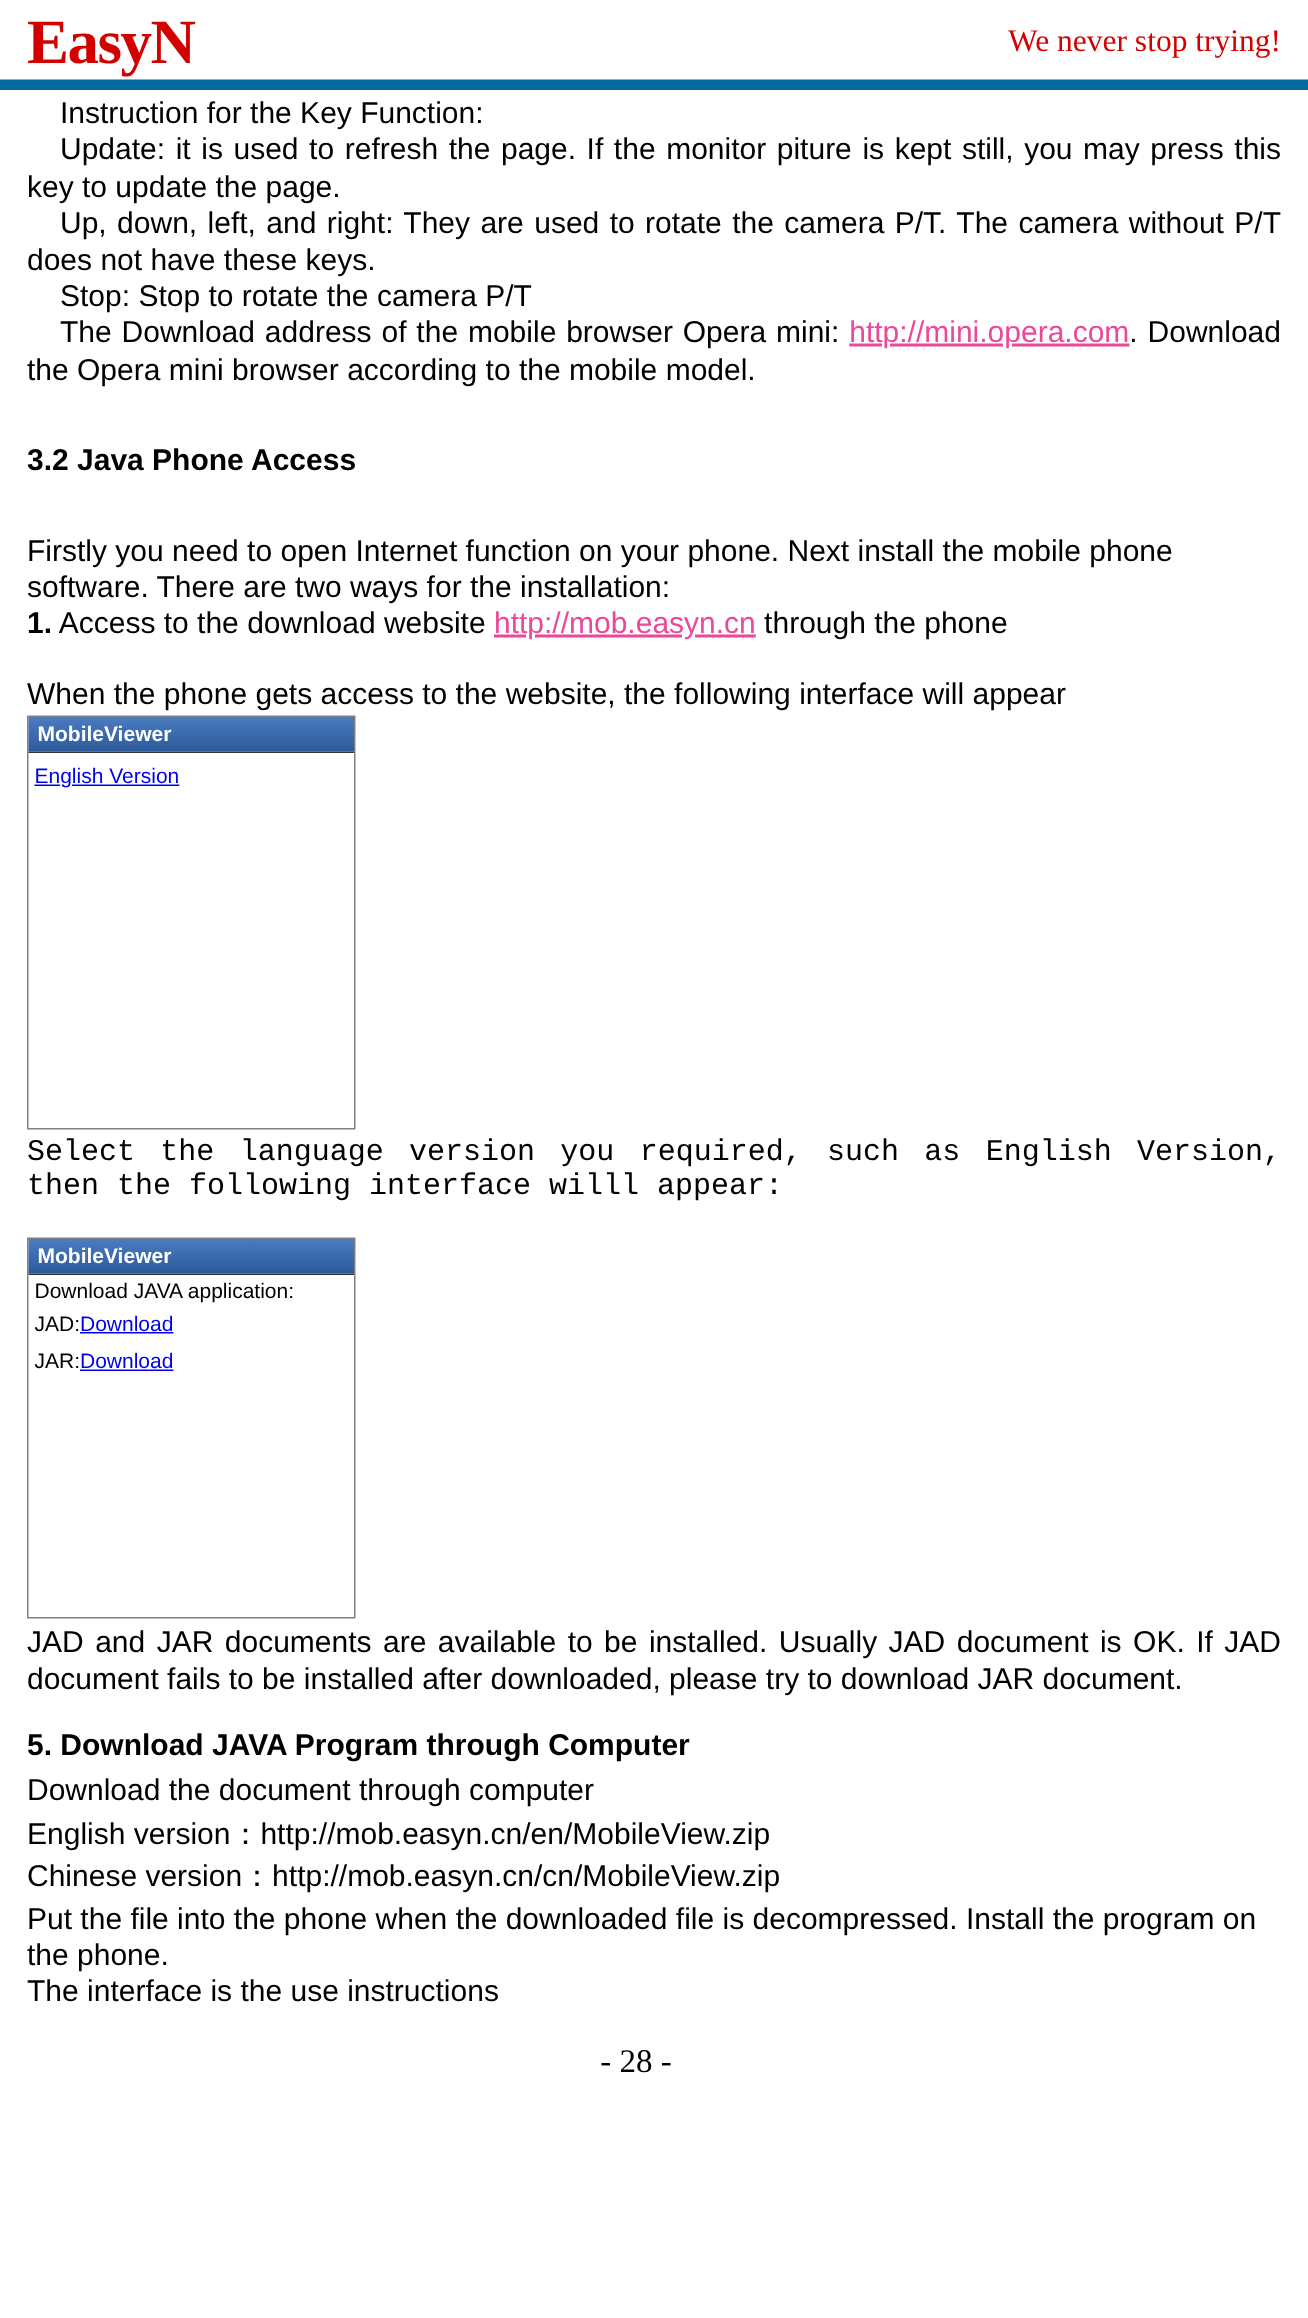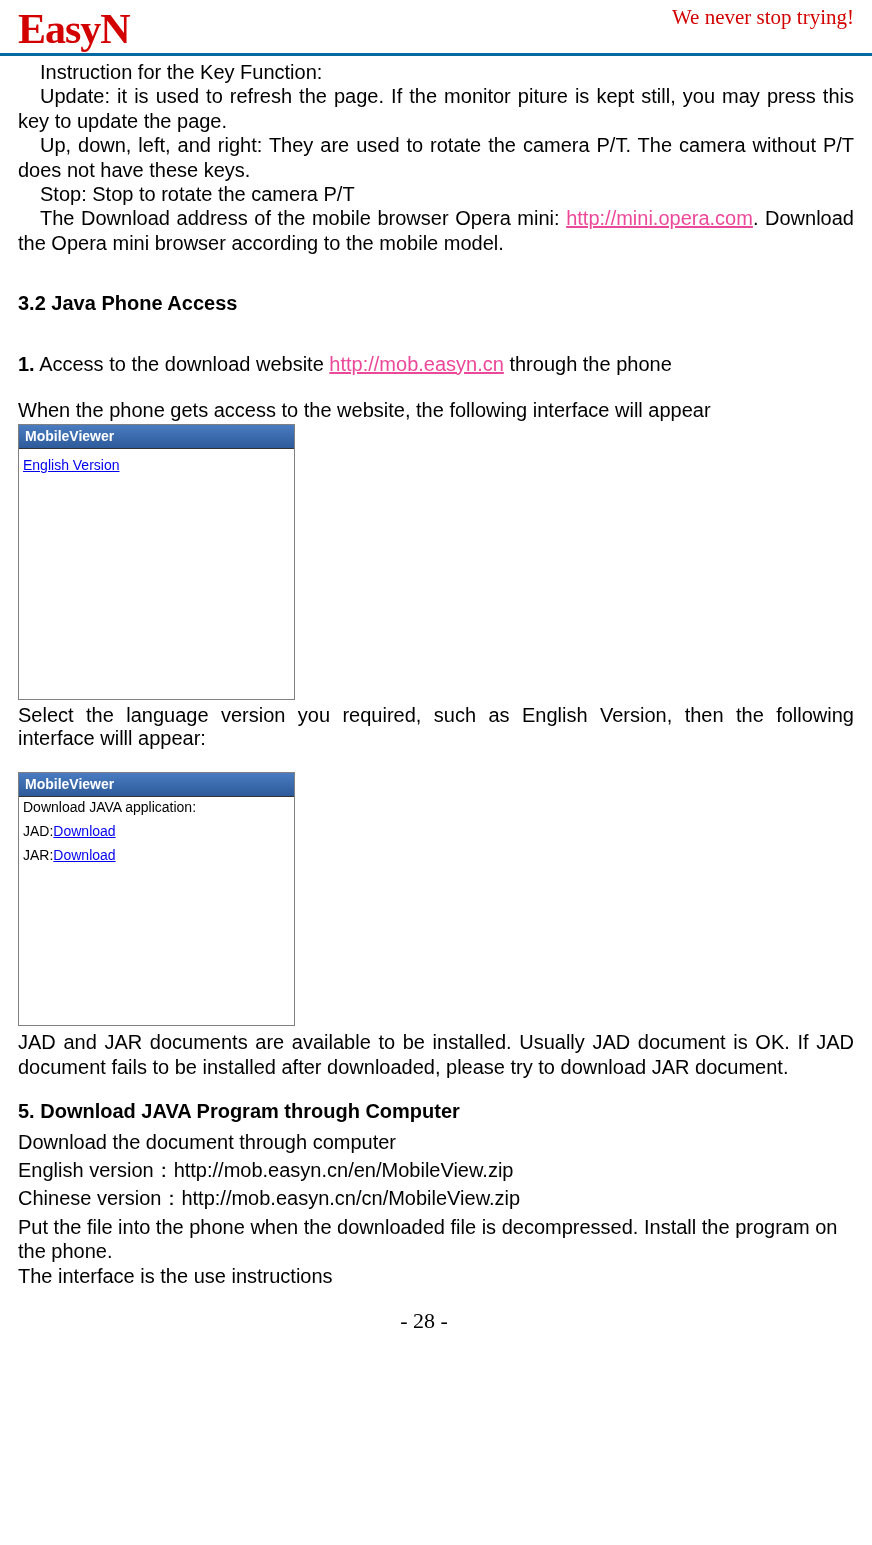--- a/index.html
+++ b/index.html
@@ -10,23 +10,23 @@
     body {
       font-family: Arial, sans-serif;
       width: 872px;
       background: white;
       color: black;
       padding: 0;
     }
     .header {
       display: flex;
       justify-content: space-between;
-      align-items: flex-start;
+      align-items: center;
       padding: 5px 18px 0 18px;
-      border-bottom: 3px solid #0369a1;
+      border-bottom: 7px solid #0369a1;
     }
     .logo {
       font-family: "Times New Roman", serif;
       font-size: 42px;
       font-weight: bold;
       color: #d30000;
       letter-spacing: -1px;
     }
     .tagline {
       font-family: "Times New Roman", serif;
@@ -53,21 +53,21 @@
       font-size: 20px;
       font-weight: bold;
       margin-top: 36px;
       margin-bottom: 36px;
     }
     .bold {
       font-weight: bold;
     }
     .screenshot-box {
       border: 1px solid #808080;
-      width: 277px;
+      width: 219px;
       margin-top: 2px;
       margin-bottom: 4px;
       background: white;
     }
     .titlebar {
       background: linear-gradient(to bottom, #4a7cc1, #2d5a9a);
       color: white;
       font-weight: bold;
       font-size: 14px;
       padding: 3px 6px;
@@ -84,21 +84,21 @@
     .link-blue {
       color: #0000ee;
       text-decoration: underline;
       font-size: 14px;
     }
     .label-black {
       color: black;
       font-size: 14px;
     }
     .serif-text {
-      font-family: Liberation Sans, sans-serif;
+      font-family: Liberation Mono, monospace;
       font-size: 20px;
       line-height: 1.15;
     }
     .subsection-heading {
       font-size: 20px;
       font-weight: bold;
       margin-top: 20px;
       margin-bottom: 6px;
     }
     .footer {
@@ -125,20 +125,21 @@
 <div class="content">
 
   <p class="indent">Instruction for the Key Function:</p>
   <p class="justified"><span style="display:inline-block;width:22px;"></span><span>Update: it is used to refresh the page. If the monitor piture is kept still, you may press this key to update the page.</span></p>
   <p class="justified"><span style="display:inline-block;width:22px;"></span><span>Up, down, left, and right: They are used to rotate the camera P/T. The camera without P/T does not have these keys.</span></p>
   <p class="indent">Stop: Stop to rotate the camera P/T</p>
   <p class="justified"><span style="display:inline-block;width:22px;"></span><span>The Download address of the mobile browser Opera mini: </span><span class="underline">http://mini.opera.com</span><span>. Download the Opera mini browser according to the mobile model.</span></p>
 
   <h2 class="section-heading">3.2 Java Phone Access</h2>
 
+  <p>Firstly you need to open Internet function on your phone. Next install the mobile phone software. There are two ways for the installation:</p>
   <p><span class="bold">1.</span><span> Access to the download website </span><span class="underline">http://mob.easyn.cn</span><span> through the phone</span></p>
 
   <p style="margin-top:22px;">When the phone gets access to the website, the following interface will appear</p>
 
   <div class="screenshot-box">
     <div class="titlebar">MobileViewer</div>
     <div class="app-content">
       <span class="link-blue">English Version</span>
     </div>
   </div>

